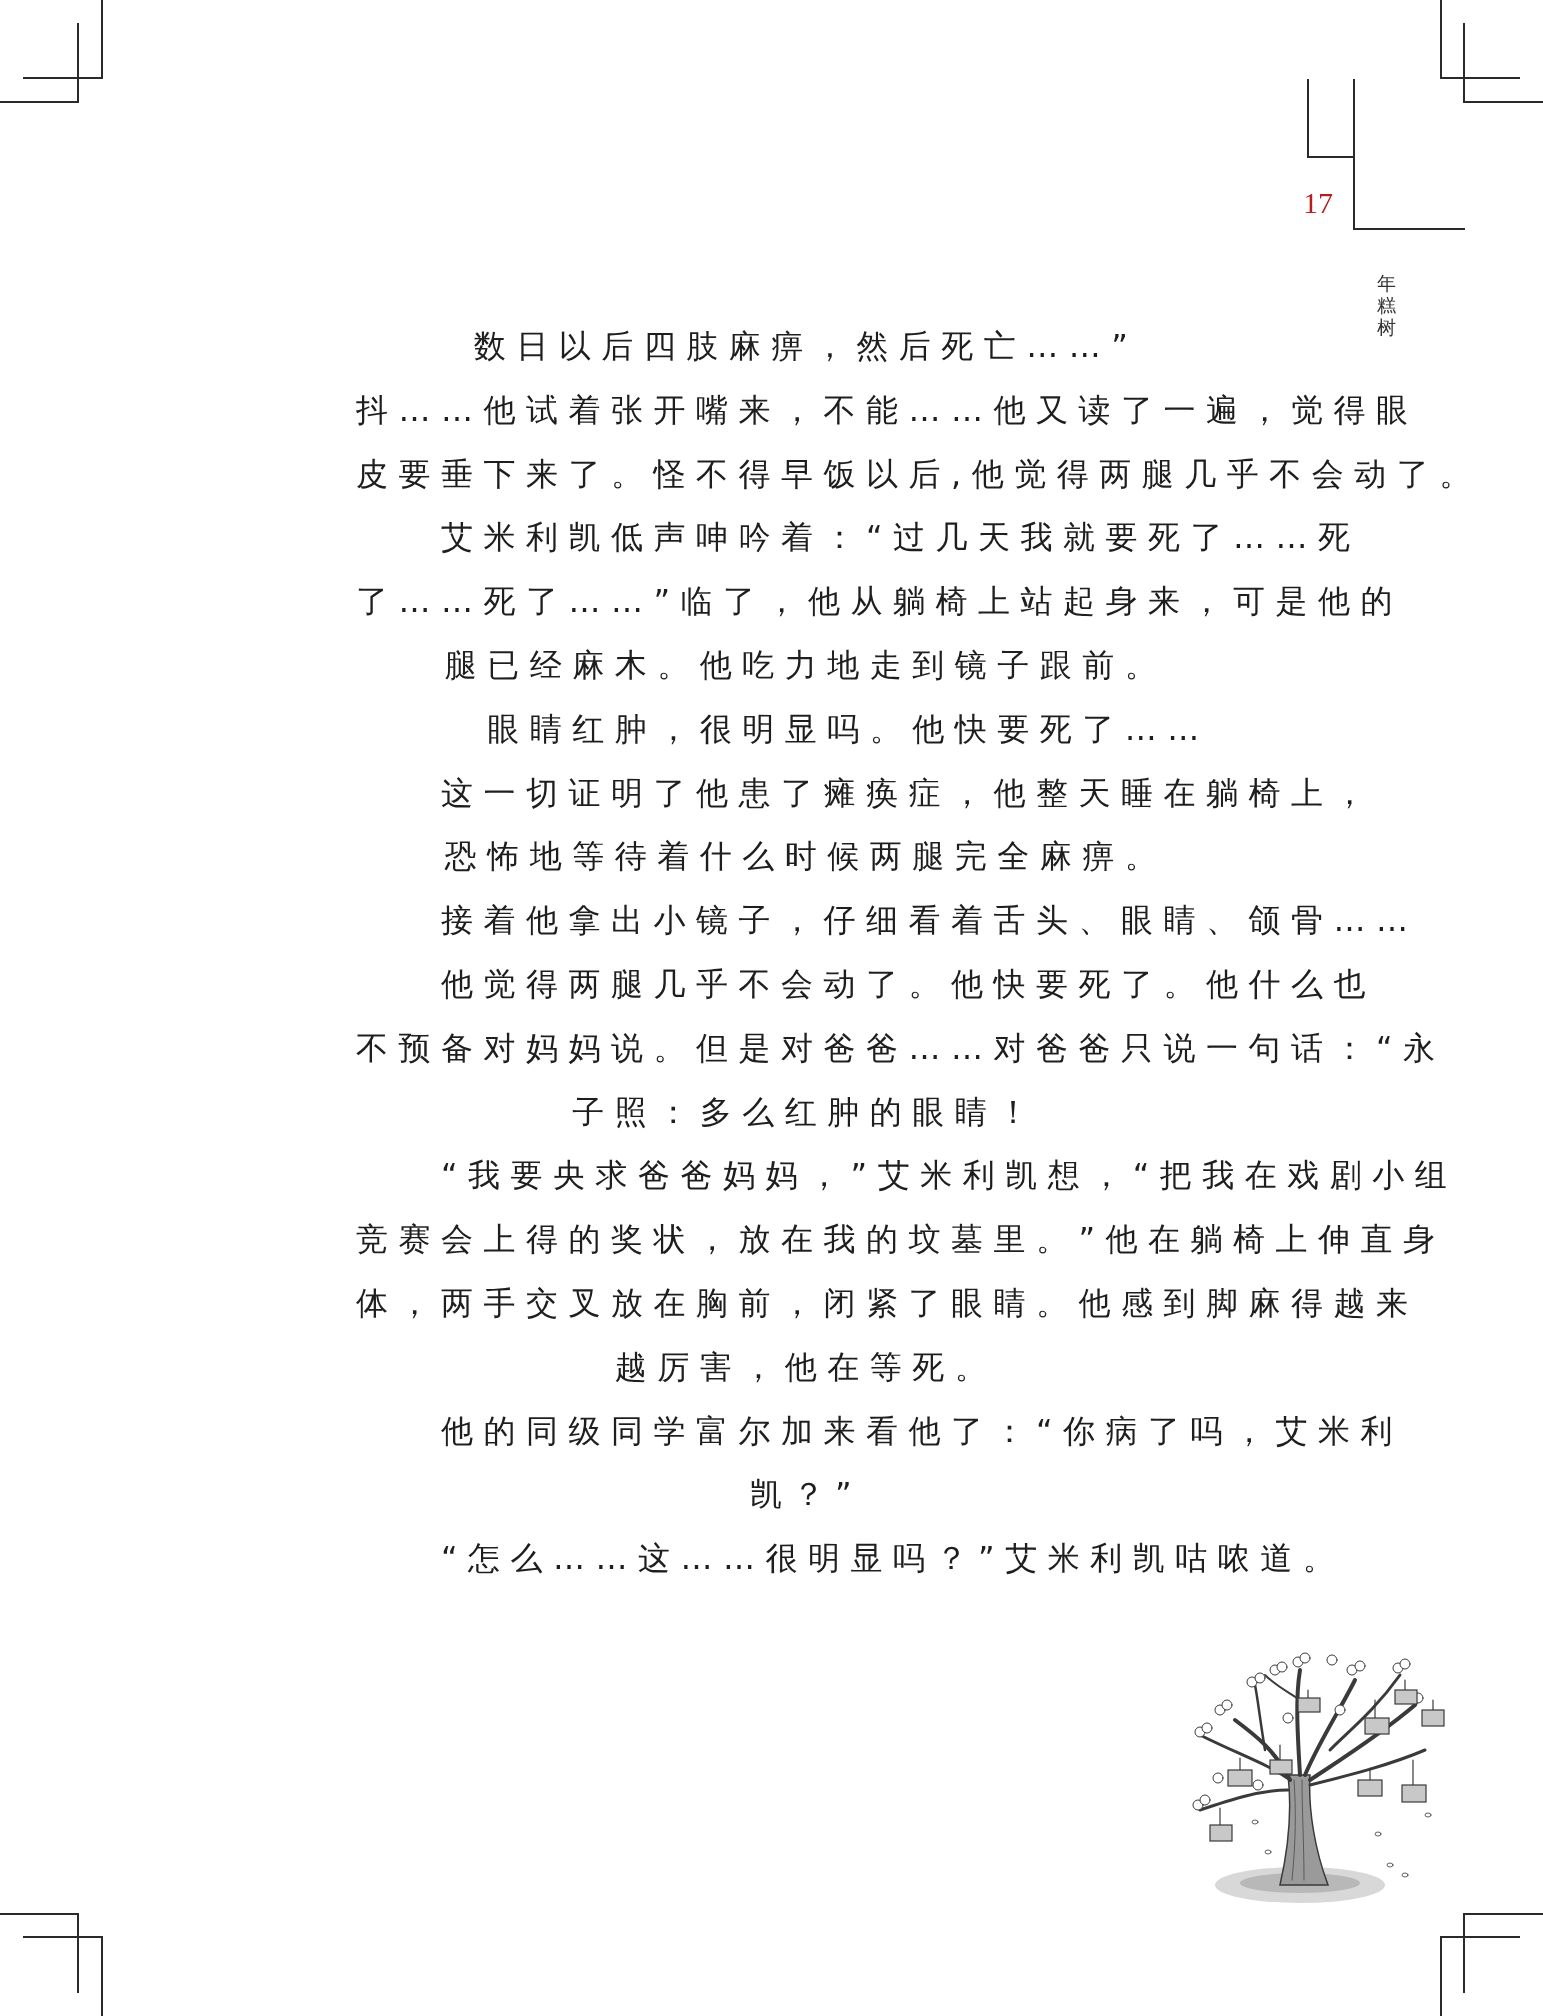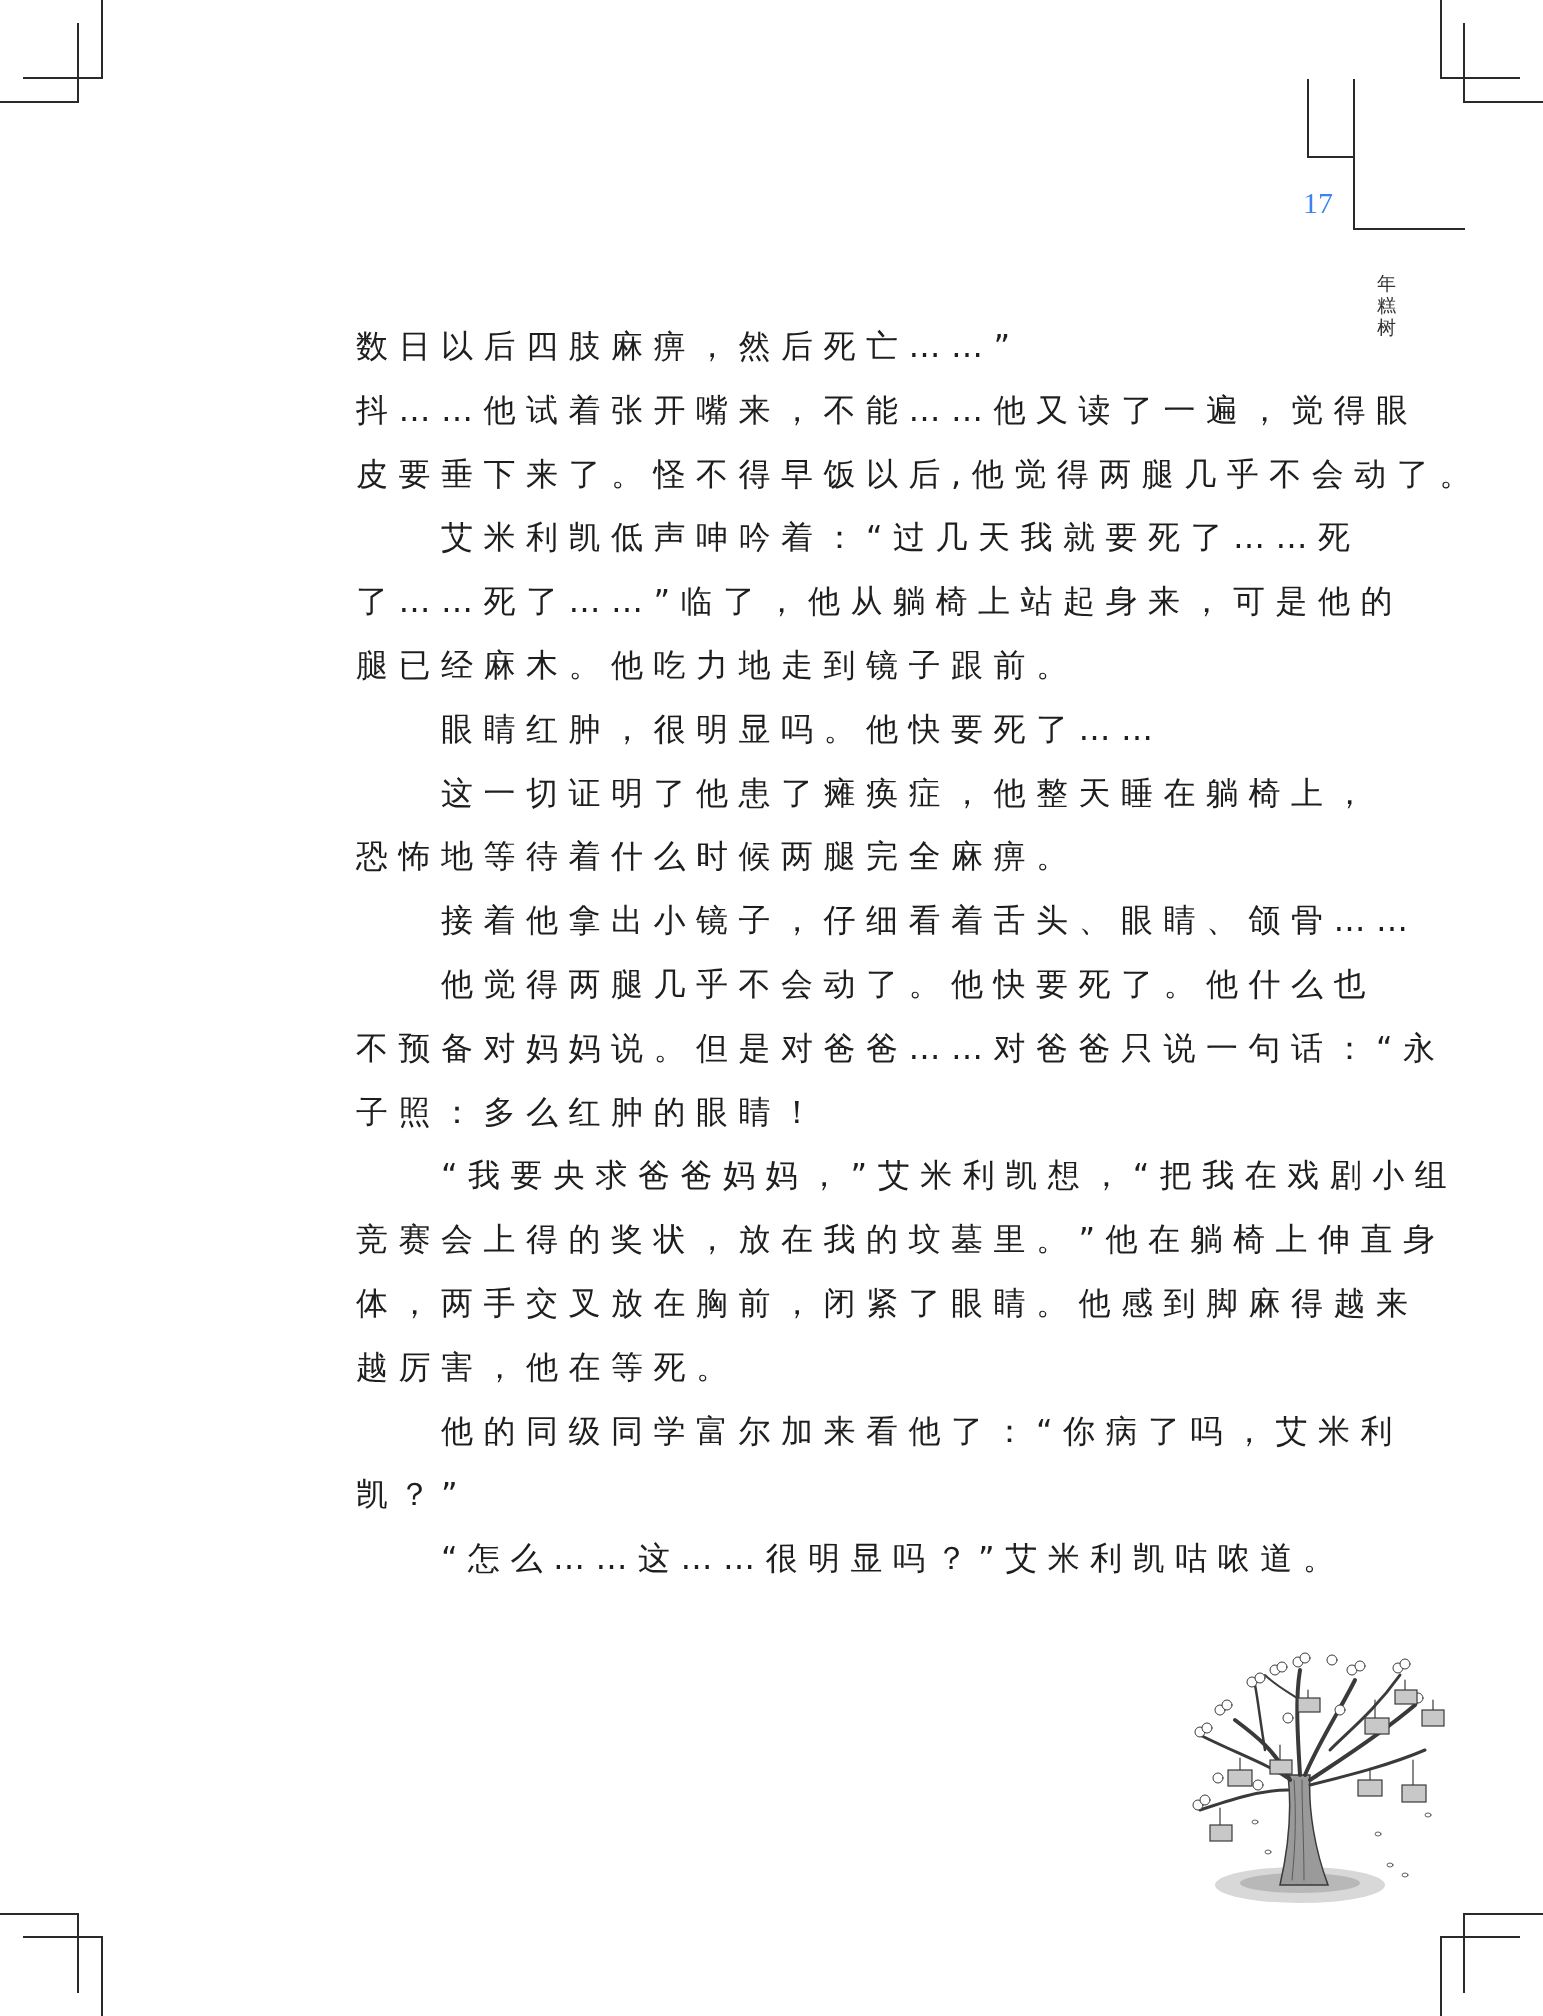--- a/index.html
+++ b/index.html
@@ -3,31 +3,31 @@
 <meta charset="utf-8">
 <style>
   html, body { margin: 0; padding: 0; background: #ffffff; }
   body { width: 1543px; height: 2016px; position: relative; overflow: hidden; }
   .page { position: absolute; left: 0; top: 0; width: 1543px; height: 2016px; background: #ffffff; }
   .hl { position: absolute; height: 2px; background: #2a2a2a; }
   .vl { position: absolute; width: 2px; background: #2a2a2a; }
   .page-number {
     position: absolute; left: 1303px; top: 186px;
     font-family: "Liberation Serif", "DejaVu Serif", serif;
-    font-size: 30px; color: #3b82f6; letter-spacing: 0;
+    font-size: 30px; color: #b91c1c; letter-spacing: 0;
   }
   .running-title {
     position: absolute; left: 1374px; top: 272px; width: 22px;
     font-family: "DejaVu Sans", sans-serif; font-size: 19px; line-height: 22px;
     color: #333; text-align: right; word-break: break-all;
   }
   .body-text {
     position: absolute; left: 356px; top: 315px; width: 900px;
     font-family: "DejaVu Sans", "Liberation Sans", sans-serif;
-    font-size: 32px; color: #1e1e1e;
+    font-size: 32px; color: #1e1e1e; text-align: center;
   }
   .line {
     height: 63.8px; line-height: 63.8px; white-space: nowrap;
     letter-spacing: 10.5px;
   }
   .line.indent { padding-left: 85px; }
   .illustration { position: absolute; left: 1180px; top: 1640px; width: 265px; height: 275px; }
 </style>
 </head>
 <body>

